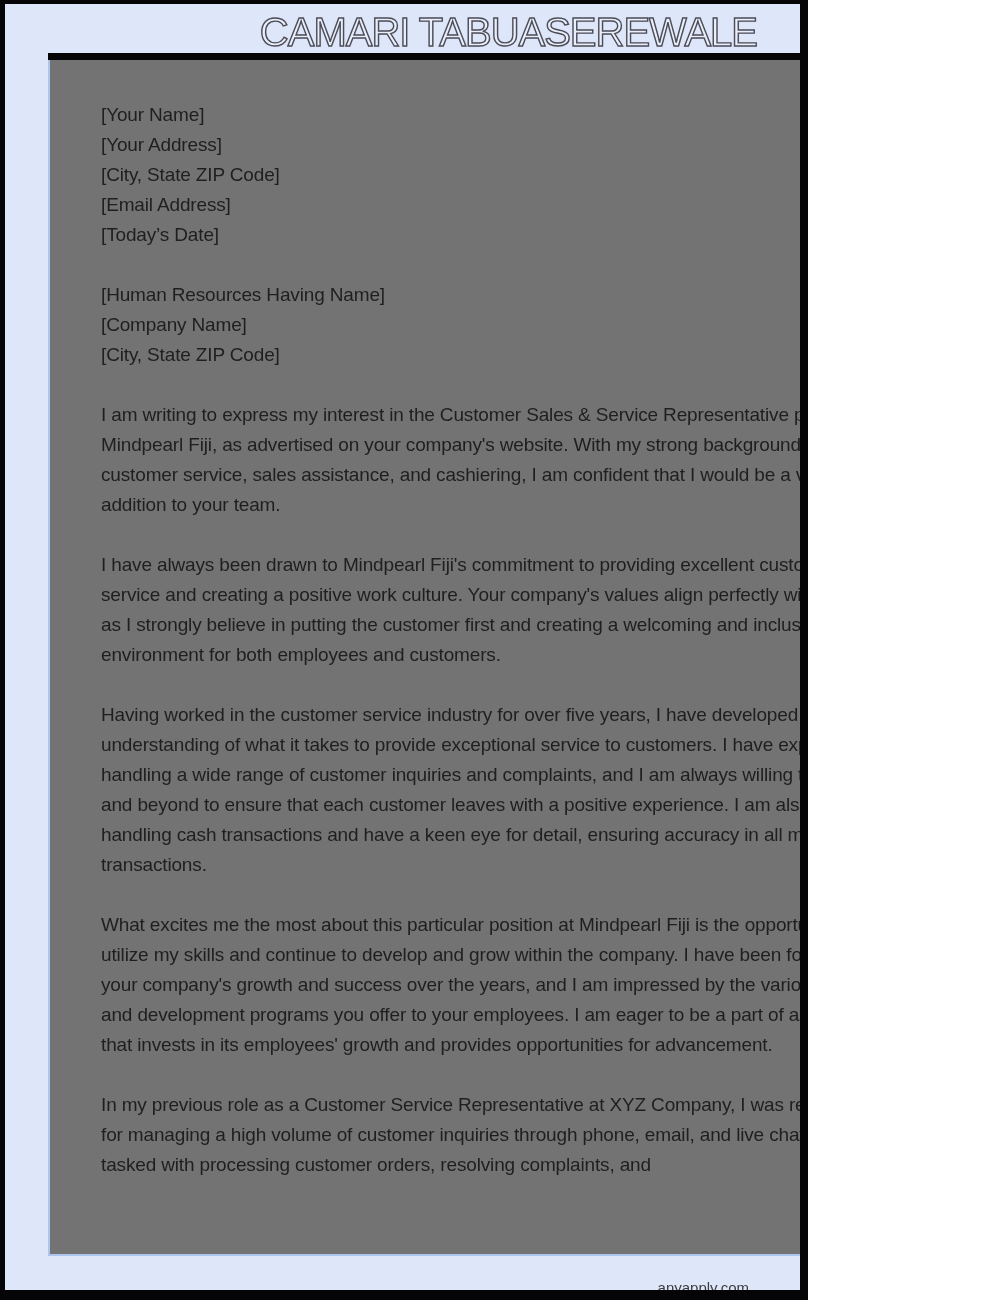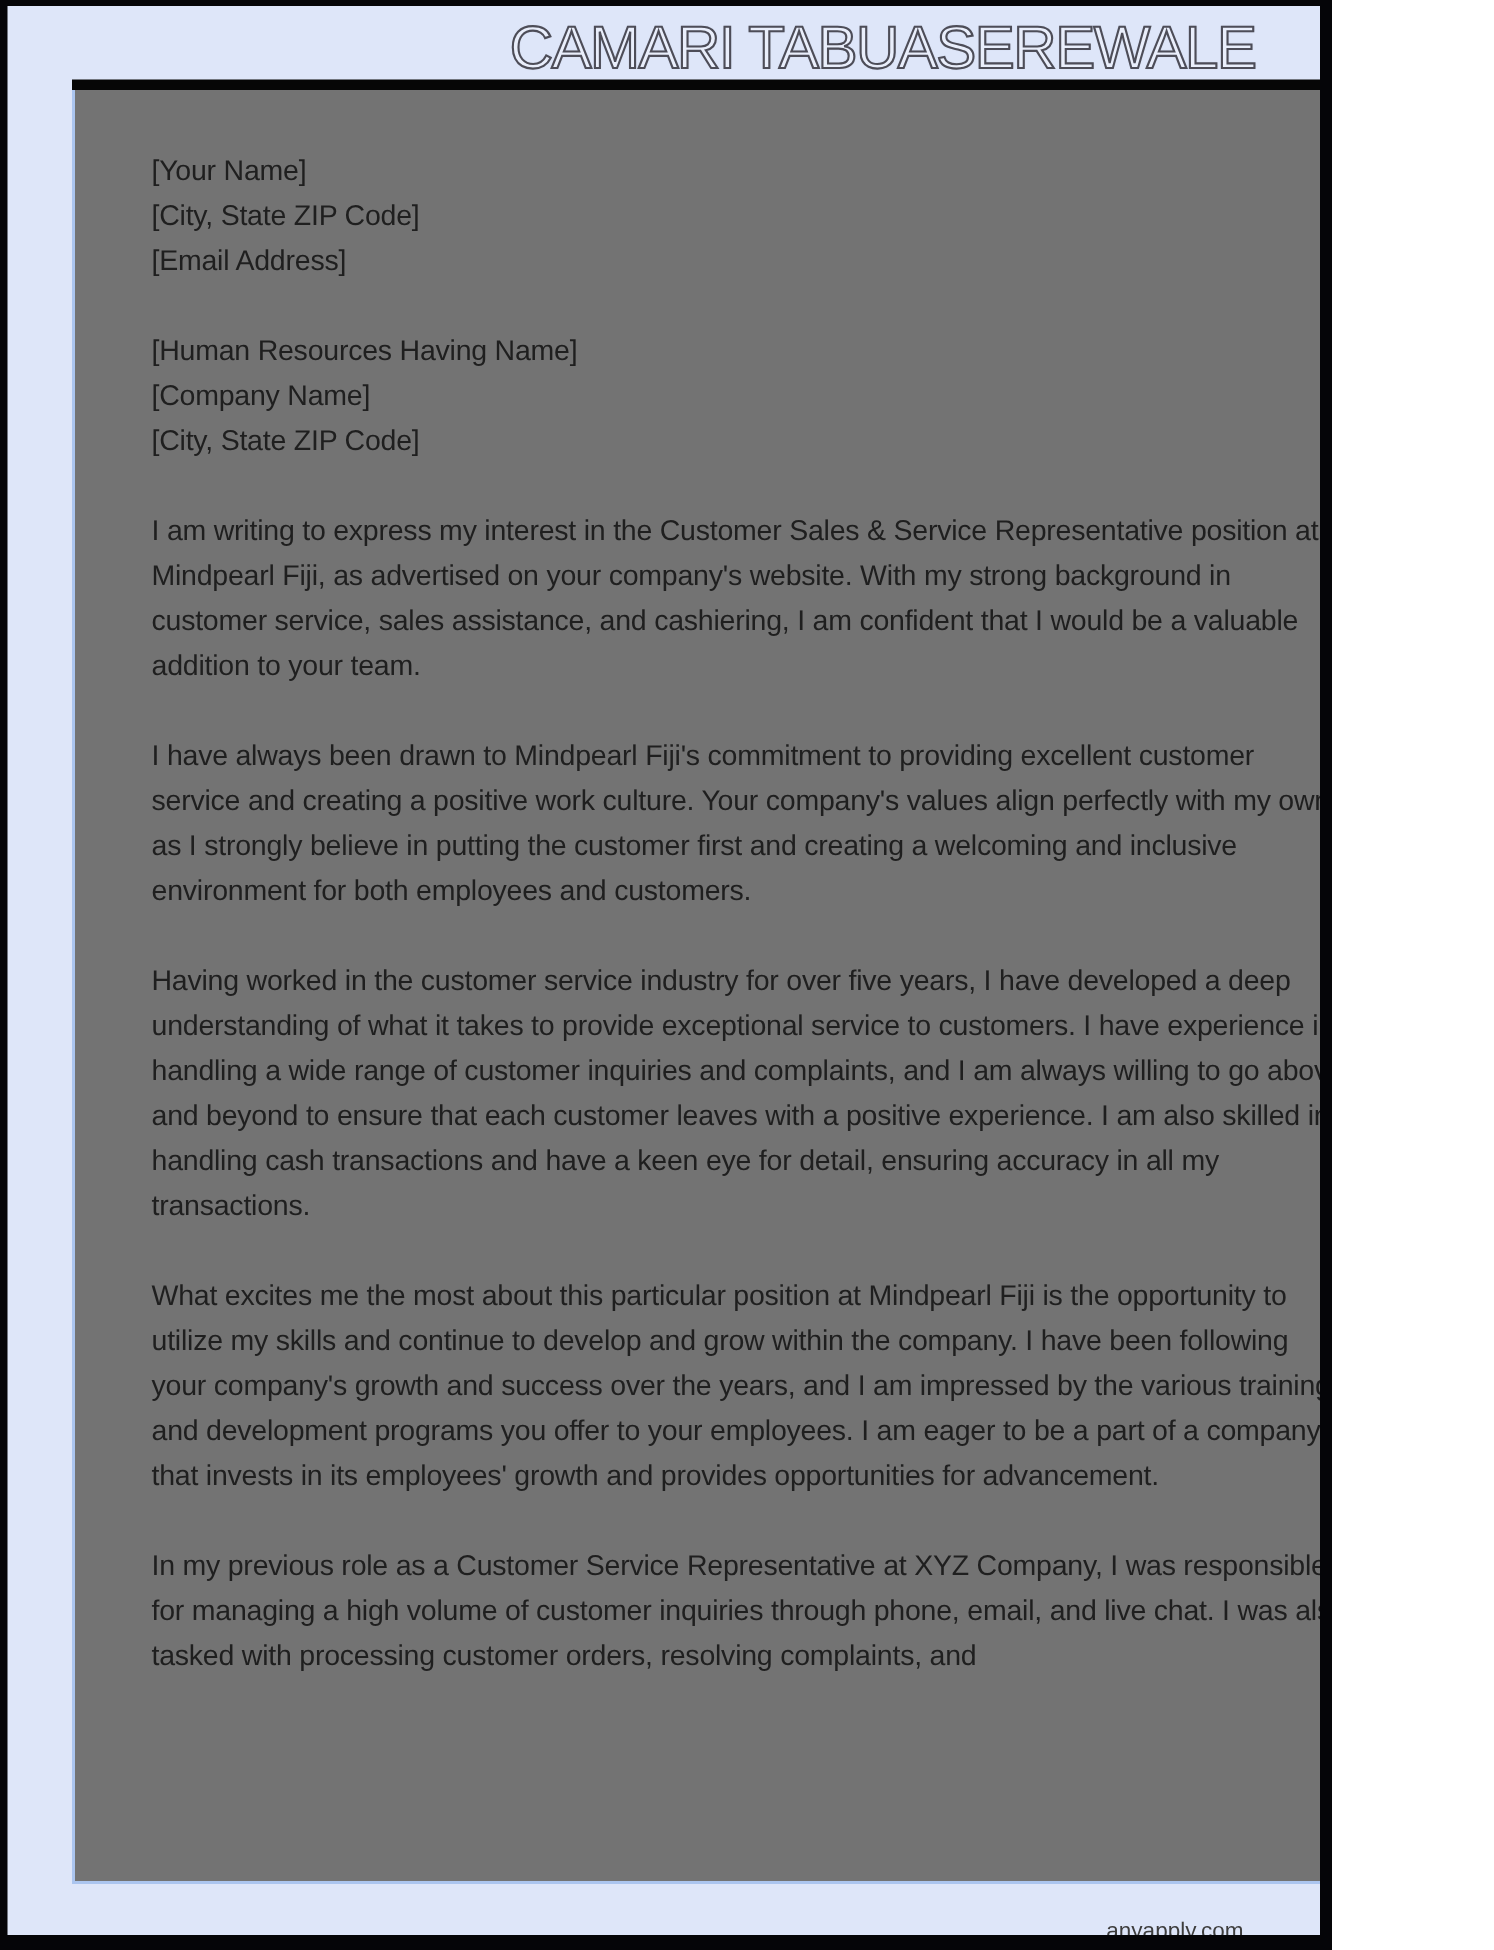--- a/index.html
+++ b/index.html
@@ -1,21 +1,21 @@
 <!DOCTYPE html>
 <html><head>
 <meta charset="utf-8">
 <style>
   * { margin: 0; padding: 0; box-sizing: border-box; }
   html, body { background: #ffffff; }
   body { font-family: "Liberation Sans", sans-serif; }
 
   .page {
     position: relative;
-    width: 888px;
+    width: 808px;
     height: 1300px;
     background: #dee6f9;
     border-style: solid;
     border-color: #050508;
     border-top-width: 4px;
     border-left-width: 5px;
     border-right-width: 8px;
     border-bottom-width: 10px;
     overflow: hidden;
   }
@@ -86,22 +86,24 @@
     <span class="page-title">CAMARI TABUASEREWALE</span>
   </div>
 
   <div class="title-rule"></div>
 
   <div class="letter-box">
     <div class="letter-content">
 
       <div class="block">
         <div>[Your Name]</div>
+        <div>[Your Address]</div>
         <div>[City, State ZIP Code]</div>
         <div>[Email Address]</div>
+        <div>[Today’s Date]</div>
       </div>
 
       <div class="block">
         <div>[Human Resources Having Name]</div>
         <div>[Company Name]</div>
         <div>[City, State ZIP Code]</div>
       </div>
 
 
       <div class="block para">I am writing to express my interest in the Customer Sales &amp; Service Representative position at Mindpearl Fiji, as advertised on your company's website. With my strong background in customer service, sales assistance, and cashiering, I am confident that I would be a valuable addition to your team.</div>

